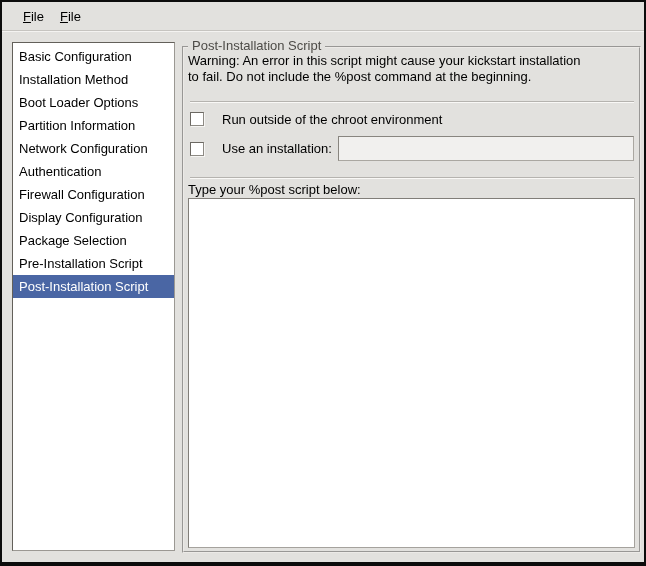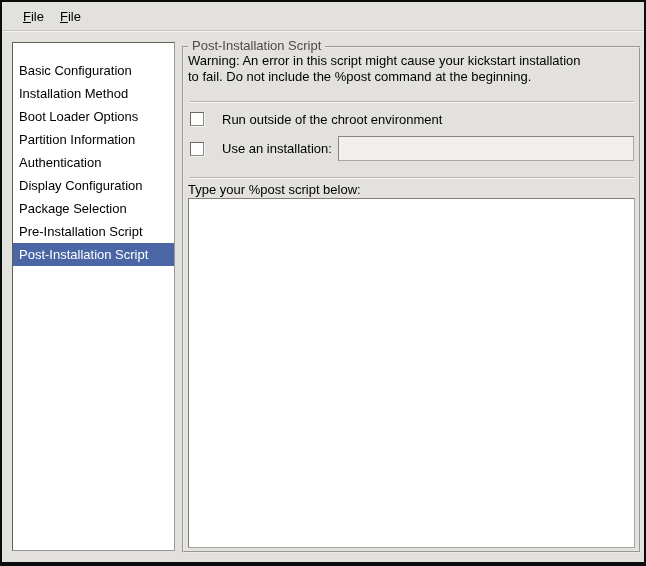--- a/index.html
+++ b/index.html
@@ -31,21 +31,21 @@
   }
   .menu-item::first-letter { text-decoration: underline; }
 
   
   .sidebar {
     position: absolute; left: 10px; top: 40px;
     width: 163px; height: 509px;
     background: #ffffff;
     border: 1px solid;
     border-color: #63605a #9b9893 #9b9893 #63605a;
-    padding-top: 16px;
+    padding-top: 2px;
     overflow: hidden;
   }
   .list-item {
     height: 23px; line-height: 23px;
     padding-left: 6px;
     white-space: nowrap;
     cursor: default;
   }
   .list-item.selected {
     background: #4a66a4;
@@ -137,21 +137,23 @@
   <div class="menubar">
     <span class="menu-item">File</span>
     <span class="menu-item">File</span>
   </div>
 
   <div class="sidebar">
       <div class="list-item">Basic Configuration</div>
       <div class="list-item">Installation Method</div>
       <div class="list-item">Boot Loader Options</div>
       <div class="list-item">Partition Information</div>
+      <div class="list-item">Network Configuration</div>
       <div class="list-item">Authentication</div>
+      <div class="list-item">Firewall Configuration</div>
       <div class="list-item">Display Configuration</div>
       <div class="list-item">Package Selection</div>
       <div class="list-item">Pre-Installation Script</div>
       <div class="list-item selected">Post-Installation Script</div>
     </div>
 
   <div class="frame"></div>
   <div class="frame-title">Post-Installation Script</div>
 
   <div class="warning">

